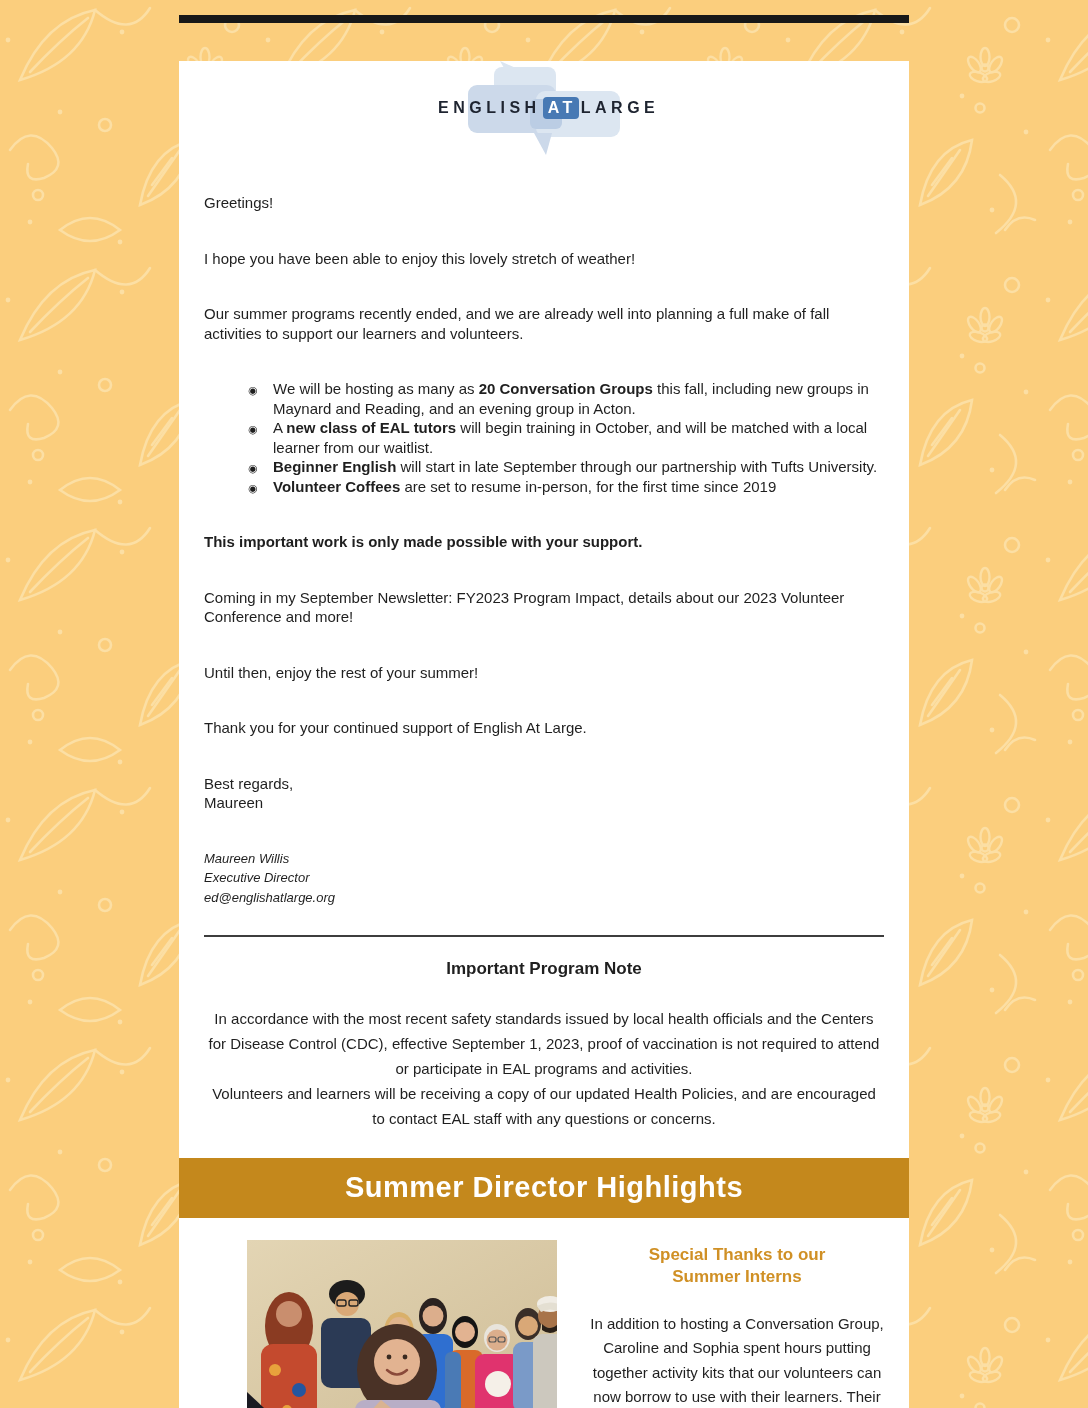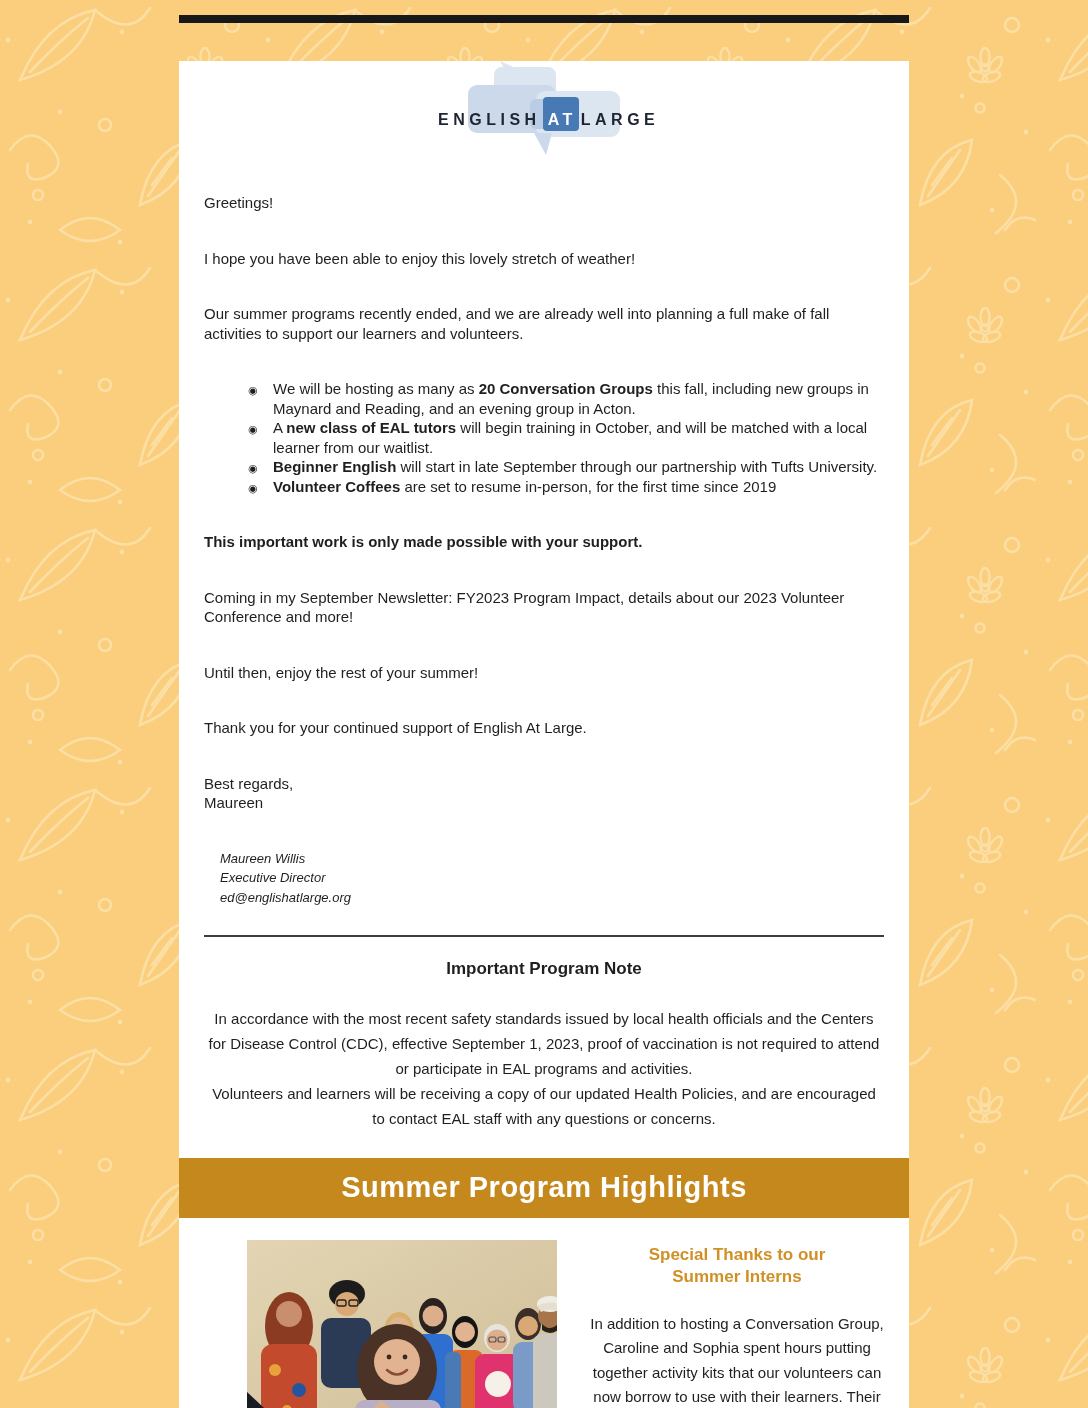--- a/index.html
+++ b/index.html
@@ -36,34 +36,34 @@
     position: absolute; left: 0; right: 0; top: 36px;
     text-align: center;
     font-size: 16px; font-weight: bold; color: #1e2430;
     letter-spacing: 4.5px;
     white-space: nowrap;
   }
   .logo-at {
     display: inline-block;
     background: #4779b4; color: #ffffff;
     border-radius: 4px;
-    padding: 14px 2px 2px 5px;
+    padding: 2px 2px 2px 5px;
     margin: 0 2px;
   }
 
   
   .body-text { font-size: 15px; line-height: 19.5px; }
   .body-text p { margin: 36px 0; }
   ul.eal-list { margin: 19px 0; padding-left: 44px; list-style: none; }
   ul.eal-list li { position: relative; padding-left: 25px; }
   ul.eal-list .bullet-glyph {
     position: absolute; left: 0; top: 2px;
     font-size: 11px; color: #1f1f1f;
   }
-  .sig { font-style: italic; font-size: 13px; line-height: 19.5px; margin: 24px 0 0 16px; }
+  .sig { font-style: italic; font-size: 13px; line-height: 19.5px; margin: 24px 0 0 0; }
 
   .divider {
     border: none; border-top: 2px solid #3d3d3d;
     margin: 28px 0 0 0;
   }
 
   
   .note { text-align: center; margin-top: 22px; }
   .note-title { font-size: 17px; font-weight: bold; margin-bottom: 27px; }
   .note p { font-size: 15px; line-height: 25px; margin: 0; }
@@ -204,21 +204,21 @@
       <hr class="divider">
 
       <div class="note">
         <div class="note-title">Important Program Note</div>
         <p>In accordance with the most recent safety standards issued by local health officials and the Centers for Disease Control (CDC), effective September 1, 2023, proof of vaccination is not required to attend or participate in EAL programs and activities.</p>
         <p>Volunteers and learners will be receiving a copy of our updated Health Policies, and are encouraged to contact EAL staff with any questions or concerns.</p>
       </div>
     </div>
 
     <div class="banner">
-      <h1>Summer Program Highlights</h1>
+      <h1>Summer Director Highlights</h1>
     </div>
 
     <div class="highlights">
       <svg class="photo-frame" viewBox="0 0 310 184" xmlns="http://www.w3.org/2000/svg">
         <defs>
           <linearGradient id="wall" x1="0" y1="0" x2="1" y2="1">
             <stop offset="0" stop-color="#E3D5B4"></stop>
             <stop offset="1" stop-color="#CFBD97"></stop>
           </linearGradient>
         </defs>

